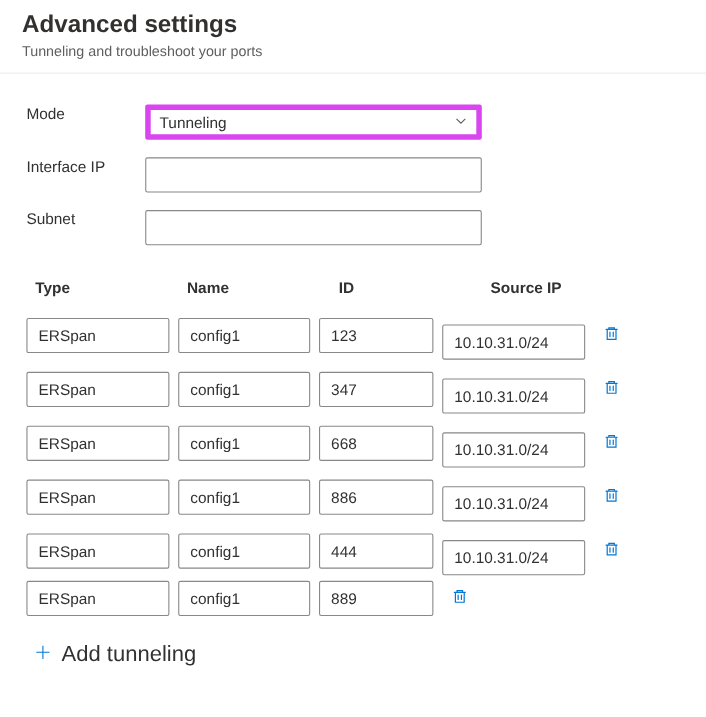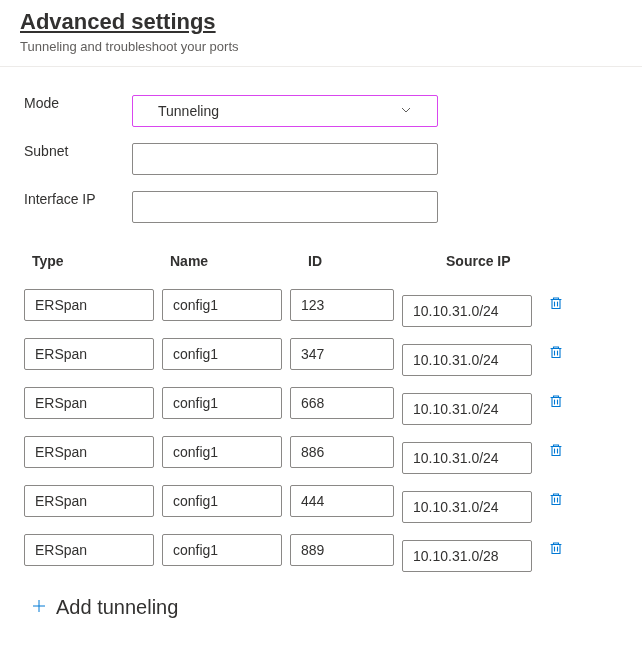--- a/index.html
+++ b/index.html
@@ -16,21 +16,20 @@
     }
     .header {
       padding: 8px 20px 12px 20px;
       border-bottom: 1px solid #edebe9;
     }
     .page-title {
       font-size: 22px;
       font-weight: 600;
       color: #323130;
       line-height: 1.3;
-      text-decoration: underline;
     }
     .page-subtitle {
       font-size: 13px;
       color: #605e5c;
       margin-top: 2px;
     }
     .content {
       padding: 28px 24px 20px 24px;
     }
     .form-row {
@@ -40,26 +39,26 @@
     }
     .form-label {
       width: 108px;
       flex-shrink: 0;
       font-size: 14px;
       color: #323130;
     }
     .dropdown {
       width: 306px;
       height: 32px;
-      border: 1px solid #d946ef;
+      border: 5px solid #d946ef;
       border-radius: 2px;
       display: flex;
       align-items: center;
       justify-content: space-between;
-      padding: 0 25px;
+      padding: 0 8px;
       background: #fff;
       cursor: pointer;
       font-size: 14px;
     }
     .dropdown-chevron {
       color: #605e5c;
     }
     .text-input {
       width: 306px;
       height: 32px;
@@ -154,26 +153,26 @@
       <span>Tunneling</span>
       <span class="dropdown-chevron">
         <svg width="12" height="12" viewBox="0 0 12 12">
             <path d="M2 4 L6 8 L10 4" stroke="#605e5c" stroke-width="1" fill="none"></path>
           </svg>
       </span>
     </div>
   </div>
 
   <div class="form-row">
+    <div class="form-label">Interface IP</div>
+    <input type="text" class="text-input" value="" style="">
+  </div>
+
+  <div class="form-row">
     <div class="form-label">Subnet</div>
-    <input type="text" class="text-input" value="" style="">
-  </div>
-
-  <div class="form-row">
-    <div class="form-label">Interface IP</div>
     <input type="text" class="text-input" value="" style="">
   </div>
 
   <div class="table-section">
     <div class="table-header">
       <div class="col-type">Type</div>
       <div class="col-name">Name</div>
       <div class="col-id">ID</div>
       <div class="col-source">Source IP</div>
     </div>
@@ -230,21 +229,20 @@
           <button class="delete-btn">
             <span><svg width="16" height="16" viewBox="0 0 16 16">
                 <path d="M3 4.5 H13 M5.5 4.5 V3 H10.5 V4.5 M4 4.5 V13.5 H12 V4.5 M6.5 7 V11 M9.5 7 V11" stroke="#0078d4" stroke-width="1.1" fill="none" stroke-linecap="round"></path>
               </svg></span>
           </button>
         </div>
         <div class="table-row">
           <input class="cell-input ci-type" value="ERSpan" style="">
           <input class="cell-input ci-name" value="config1" style="">
           <input class="cell-input ci-id" value="889" style="">
-          <input class="cell-input ci-source" value="10.10.31.0/28" style="">
           <button class="delete-btn">
             <span><svg width="16" height="16" viewBox="0 0 16 16">
                 <path d="M3 4.5 H13 M5.5 4.5 V3 H10.5 V4.5 M4 4.5 V13.5 H12 V4.5 M6.5 7 V11 M9.5 7 V11" stroke="#0078d4" stroke-width="1.1" fill="none" stroke-linecap="round"></path>
               </svg></span>
           </button>
         </div>
       </div>
   </div>
 
   <div class="add-row">

